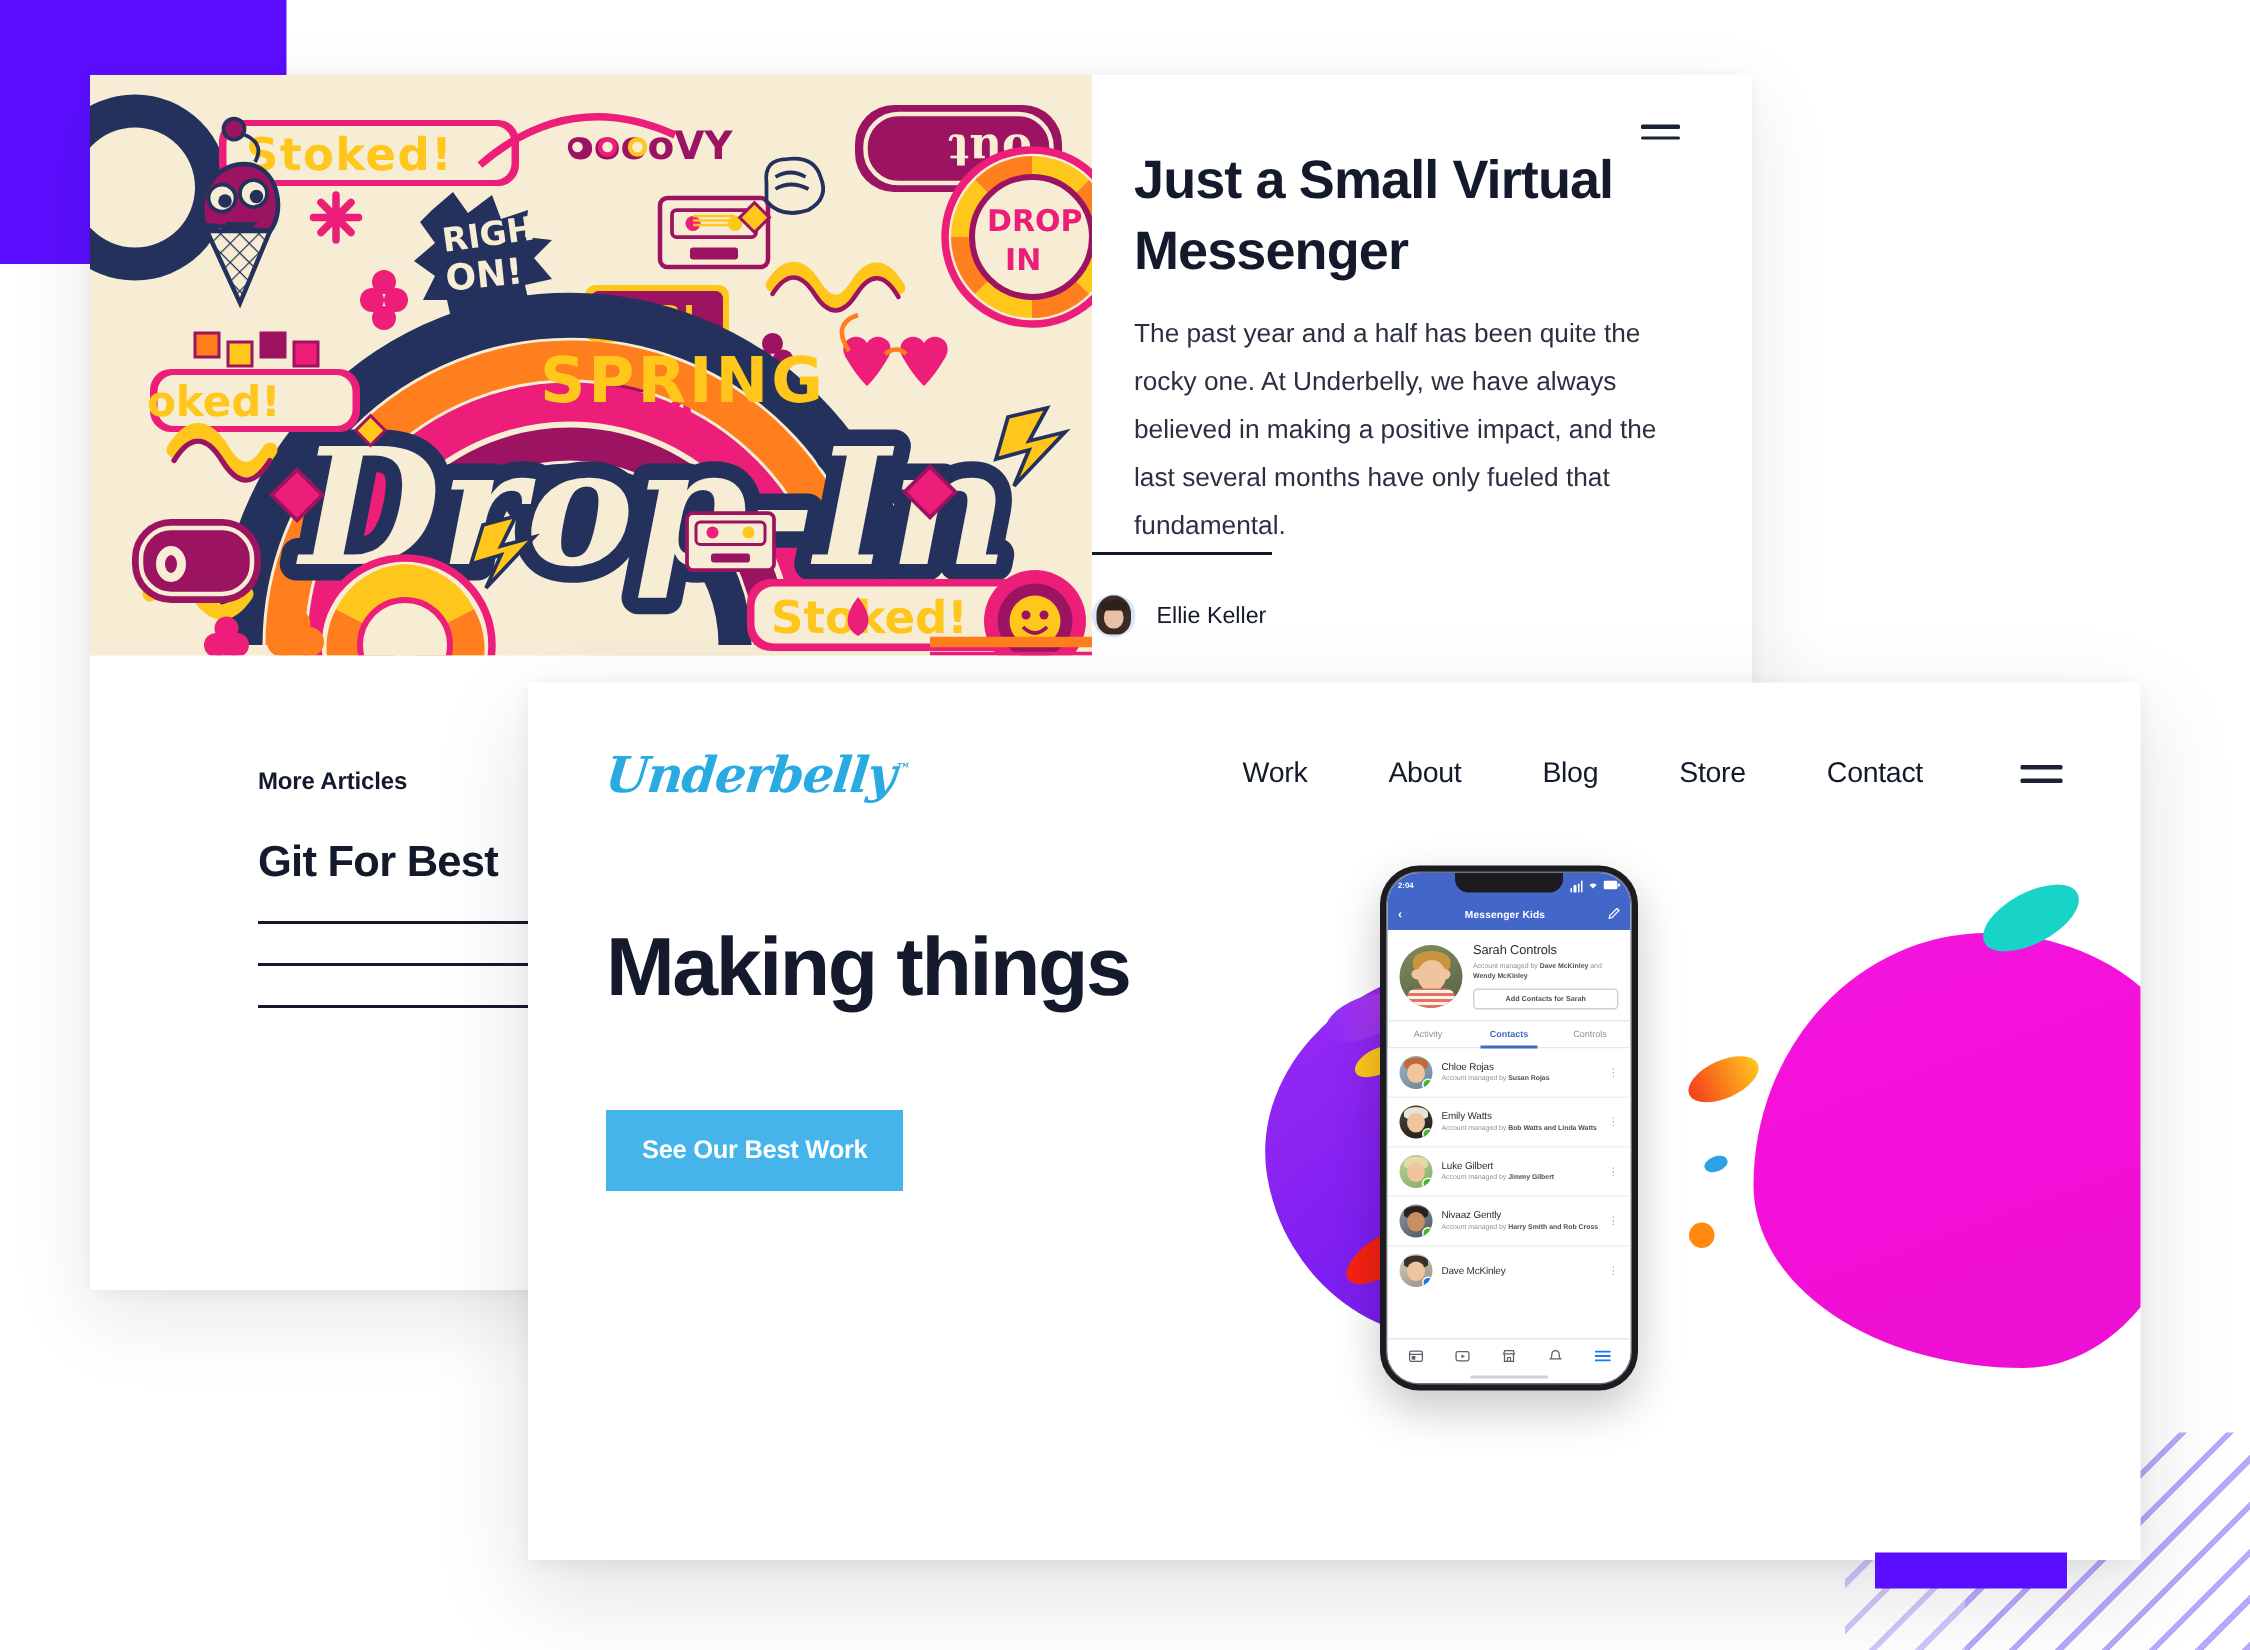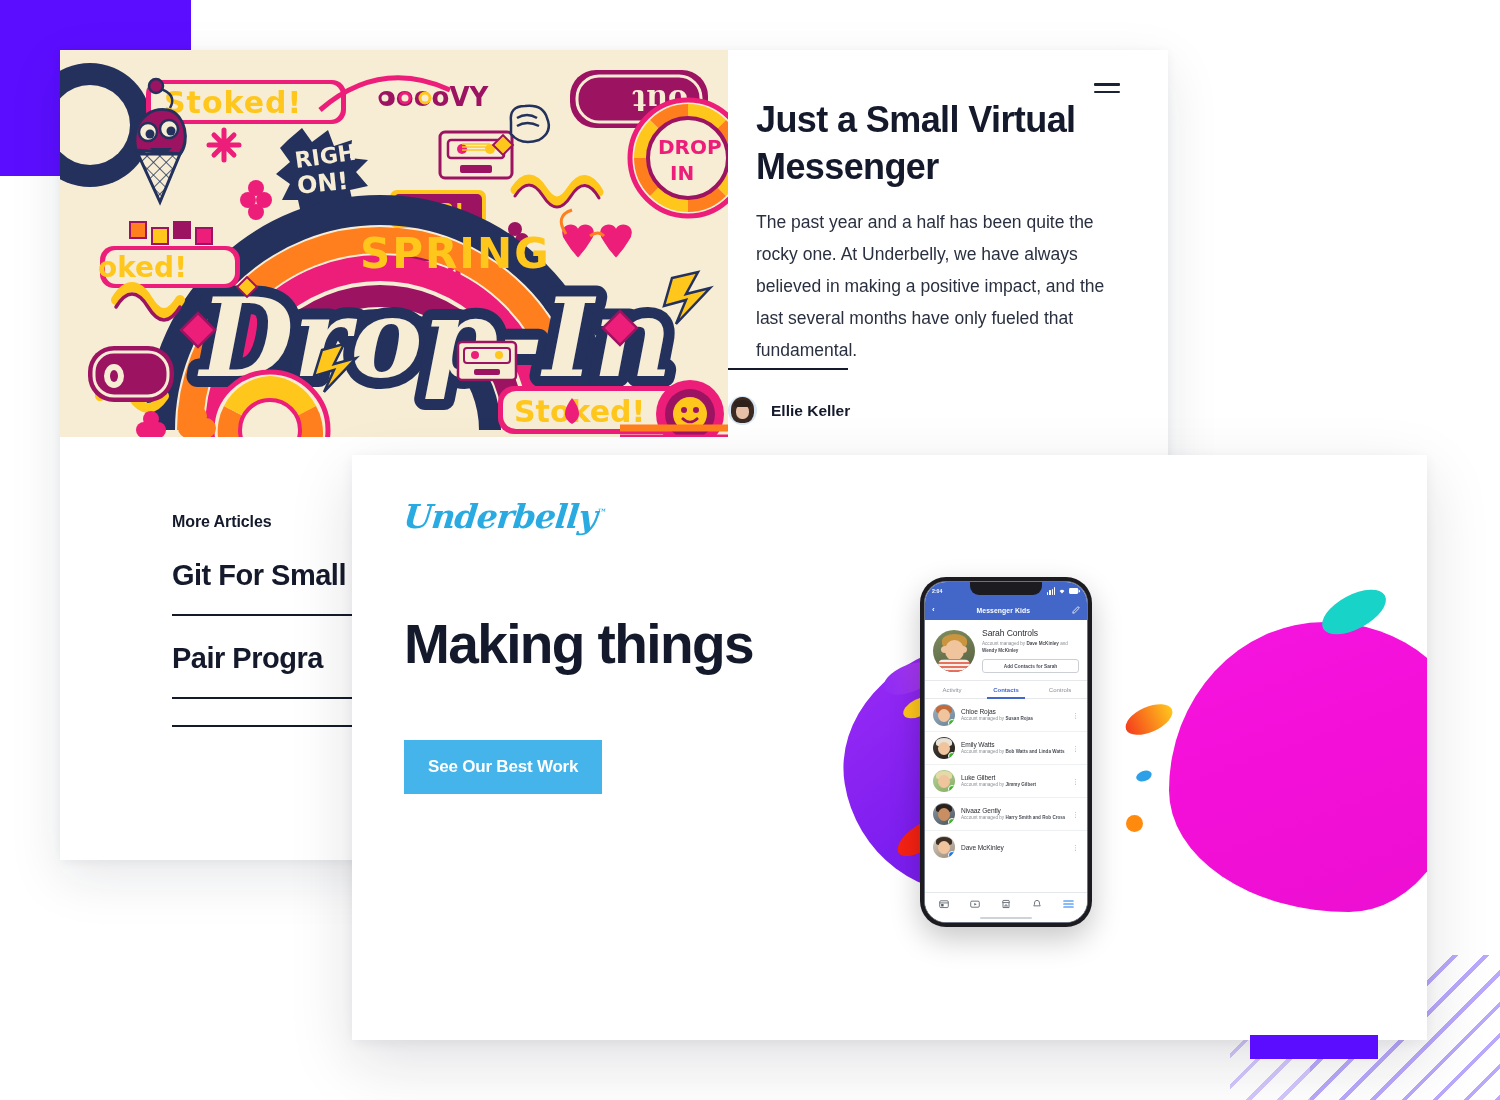--- a/index.html
+++ b/index.html
@@ -45,21 +45,21 @@
   .art-para{font-size:17.5px;line-height:32px;color:#2a3040;margin:0;max-width:382px;font-weight:400;}
   .art-rule{position:absolute;left:0px;top:318px;width:120px;height:2px;background:#141a2b;}
   .art-author{position:absolute;left:0px;top:346px;display:flex;align-items:center;gap:14px;}
   .avatar{
     width:29px;height:29px;border-radius:50%;overflow:hidden;flex:none;
     background:#d8e6f5;position:relative;
   }
   .avatar .hair{position:absolute;left:3px;top:1px;width:23px;height:26px;border-radius:48% 48% 40% 40%;background:#3b2a24;}
   .avatar .face{position:absolute;left:8px;top:8px;width:13px;height:15px;border-radius:50% 50% 45% 45%;background:#e8c0a8;}
   .avatar .bang{position:absolute;left:6px;top:4px;width:17px;height:7px;border-radius:50% 50% 20% 20%;background:#2e211c;}
-  .author-name{font-size:15.5px;color:#141a2b;font-weight:700;}
+  .author-name{font-size:15.5px;color:#141a2b;font-weight:400;}
 
   
   .more-wrap{padding:76px 0 0 112px;}
   .more-label{font-size:16px;font-weight:700;color:#141a2b;letter-spacing:-.1px;margin:0 0 28px 0;}
   .ma-item{width:270px;}
   .ma-title{font-size:29px;font-weight:700;color:#141a2b;letter-spacing:-.5px;white-space:nowrap;overflow:hidden;}
   .ma-rule{height:2px;background:#141a2b;margin:22px 0 26px 0;width:270px;}
 
   
   .card-site{
@@ -460,37 +460,45 @@
           </div>
           <span class="author-name">Ellie Keller</span>
         </div>
       </div>
     </div>
 
     <div class="more-wrap">
       <div class="more-label">More Articles</div>
 
       <div class="ma-item">
-        <div class="ma-title">Git For Small</div>
+        <div class="ma-title">Git For Best</div>
       </div>
       <div class="ma-rule"></div>
 
-      <div class="ma-item">
-        <div class="ma-title">Pair Progra</div>
-      </div>
       <div class="ma-rule"></div>
 
       <div class="ma-rule"></div>
     </div>
   </div>
 
   <div class="card-site">
 
     <div class="nav">
       <div class="logo"><span>Underbelly</span><sup>™</sup></div>
+      <div class="nav-links">
+        <a class="nav-link" href="#">Work</a>
+        <a class="nav-link" href="#">About</a>
+        <a class="nav-link" href="#">Blog</a>
+        <a class="nav-link" href="#">Store</a>
+        <a class="nav-link" href="#">Contact</a>
+        <div class="ham-3">
+            <i></i>
+            <i></i>
+          </div>
+      </div>
     </div>
 
     <div class="hero-row">
 
       <div class="hero-left">
         <h1 class="h1">
           <span>Making things</span><br>
         </h1>
         <button class="cta">See Our Best Work</button>
       </div>

